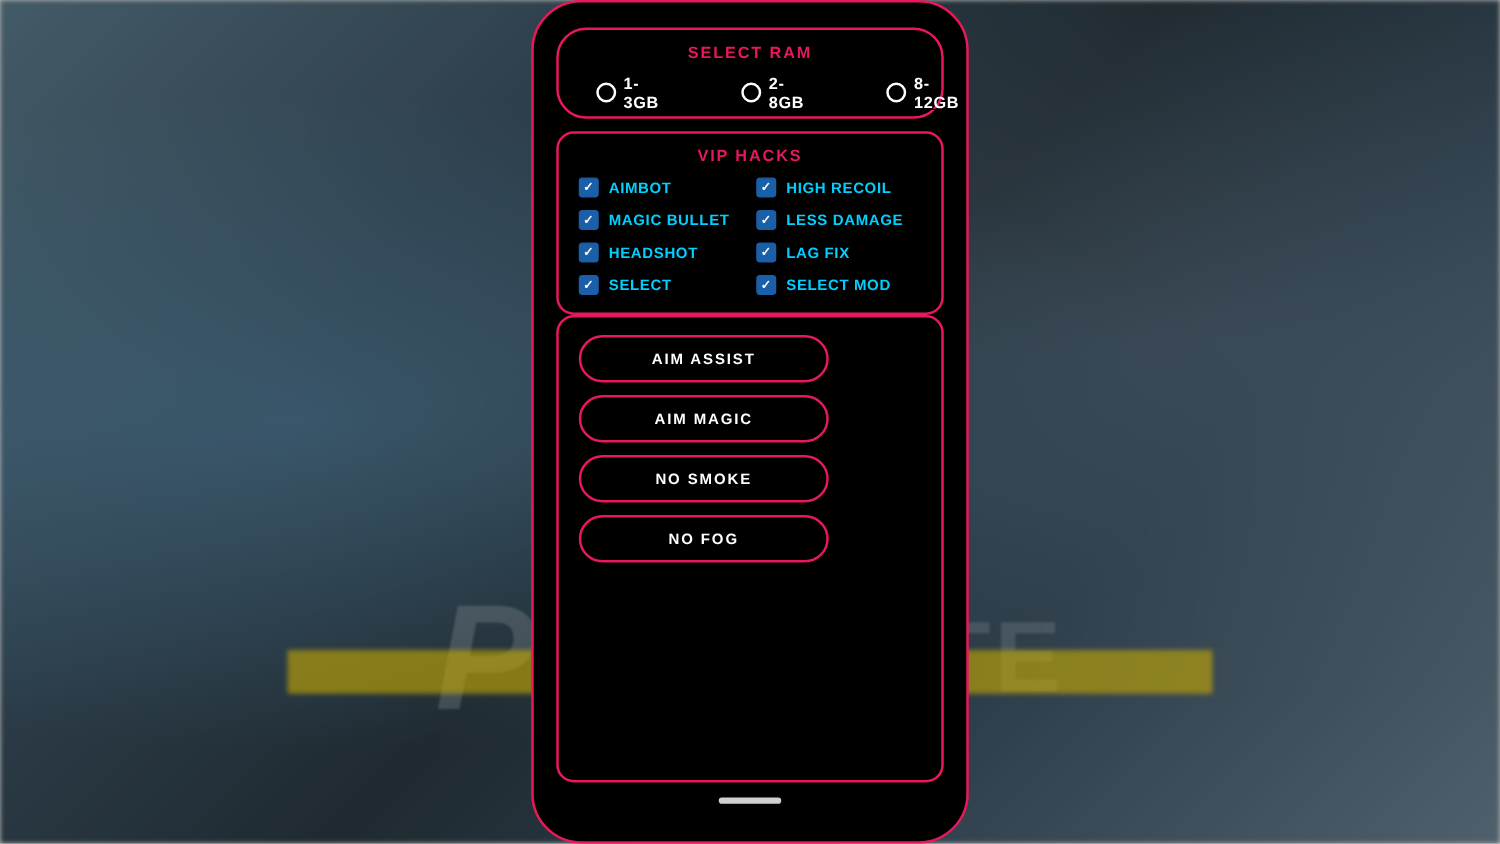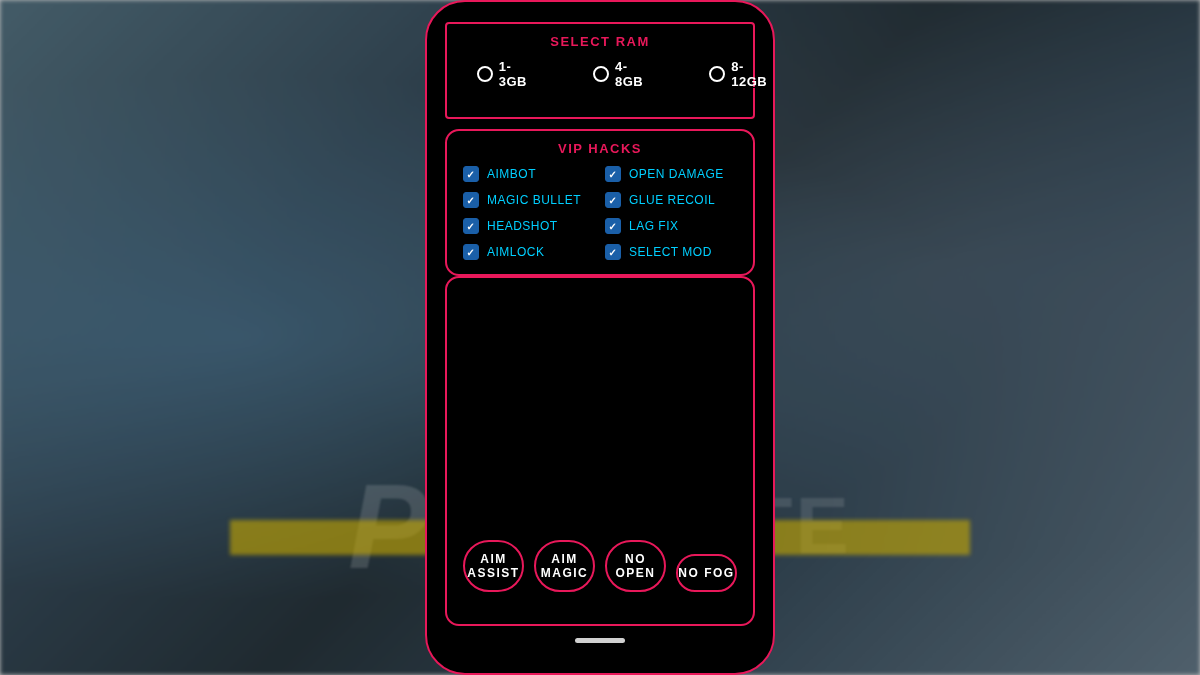--- a/index.html
+++ b/index.html
@@ -93,23 +93,23 @@
       flex-direction: column;
       align-items: center;
       padding: 20px 18px 30px;
       overflow: hidden;
     }
 
     
     .ram-section {
       width: 100%;
       border: 2px solid #e8185a;
-      border-radius: 4px;
+      border-radius: 24px;
       background: #000;
-      padding: 10px 12px 28px;
+      padding: 10px 12px 4px;
       margin-bottom: 10px;
       text-decoration: underline;
     }
 
     .section-title {
       color: #e8185a;
       font-size: 13px;
       font-weight: 700;
       letter-spacing: 1.5px;
       text-align: center;
@@ -159,21 +159,21 @@
       grid-template-columns: 1fr 1fr;
       gap: 10px 10px;
     }
 
     .hack-item {
       display: flex;
       align-items: center;
       gap: 8px;
       color: #00cfff;
       font-size: 12px;
-      font-weight: 400;
+      font-weight: 700;
       letter-spacing: 0.5px;
     }
 
     .checkbox {
       width: 16px;
       height: 16px;
       background: #1a5fa8;
       border: 1.5px solid #1a5fa8;
       border-radius: 3px;
       display: flex;
@@ -189,24 +189,24 @@
       font-weight: 900;
     }
 
     
     .action-section {
       width: 100%;
       flex: 1;
       border: 2px solid #e8185a;
       border-radius: 14px;
       background: #000;
-      padding: 14px 16px 32px;
-      display: flex;
-      flex-direction: row;
-      align-items: flex-end;
+      padding: 14px 16px 16px;
+      display: flex;
+      flex-direction: column;
+      align-items: flex-start;
       gap: 10px;
     }
 
     .action-btn {
       width: 100%;
       max-width: 200px;
       padding: 10px 0;
       border: 2px solid #e8185a;
       border-radius: 30px;
       background: transparent;
@@ -260,71 +260,71 @@
 
   <div class="ram-section">
     <div class="section-title">SELECT RAM</div>
     <div class="ram-options">
       <label class="ram-option">
         <div class="radio-circle"></div>
         <span>1-3GB</span>
       </label>
       <label class="ram-option">
         <div class="radio-circle"></div>
-        <span>4-8GB</span>
+        <span>2-8GB</span>
       </label>
       <label class="ram-option">
         <div class="radio-circle"></div>
         <span>8-12GB</span>
       </label>
     </div>
   </div>
 
   <div class="vip-section">
     <div class="section-title">VIP HACKS</div>
     <div class="hacks-grid">
       <div class="hack-item">
         <div class="checkbox"></div>
         <span>AIMBOT</span>
       </div>
       <div class="hack-item">
         <div class="checkbox"></div>
-        <span>OPEN DAMAGE</span>
+        <span>HIGH RECOIL</span>
       </div>
       <div class="hack-item">
         <div class="checkbox"></div>
         <span>MAGIC BULLET</span>
       </div>
       <div class="hack-item">
         <div class="checkbox"></div>
-        <span>GLUE RECOIL</span>
+        <span>LESS DAMAGE</span>
       </div>
       <div class="hack-item">
         <div class="checkbox"></div>
         <span>HEADSHOT</span>
       </div>
       <div class="hack-item">
         <div class="checkbox"></div>
         <span>LAG FIX</span>
       </div>
       <div class="hack-item">
         <div class="checkbox"></div>
-        <span>AIMLOCK</span>
+        <span>SELECT</span>
       </div>
       <div class="hack-item">
         <div class="checkbox"></div>
         <span>SELECT MOD</span>
       </div>
     </div>
   </div>
 
   <div class="action-section">
     <button class="action-btn">AIM ASSIST</button>
     <button class="action-btn">AIM MAGIC</button>
-    <button class="action-btn">NO OPEN</button>
+    <button class="action-btn">NO SMOKE</button>
     <button class="action-btn">NO FOG</button>
   </div>
 
   <div style="margin-top: 12px;">
     <div class="home-indicator"></div>
   </div>
 
 </div>
 
 </body></html>

